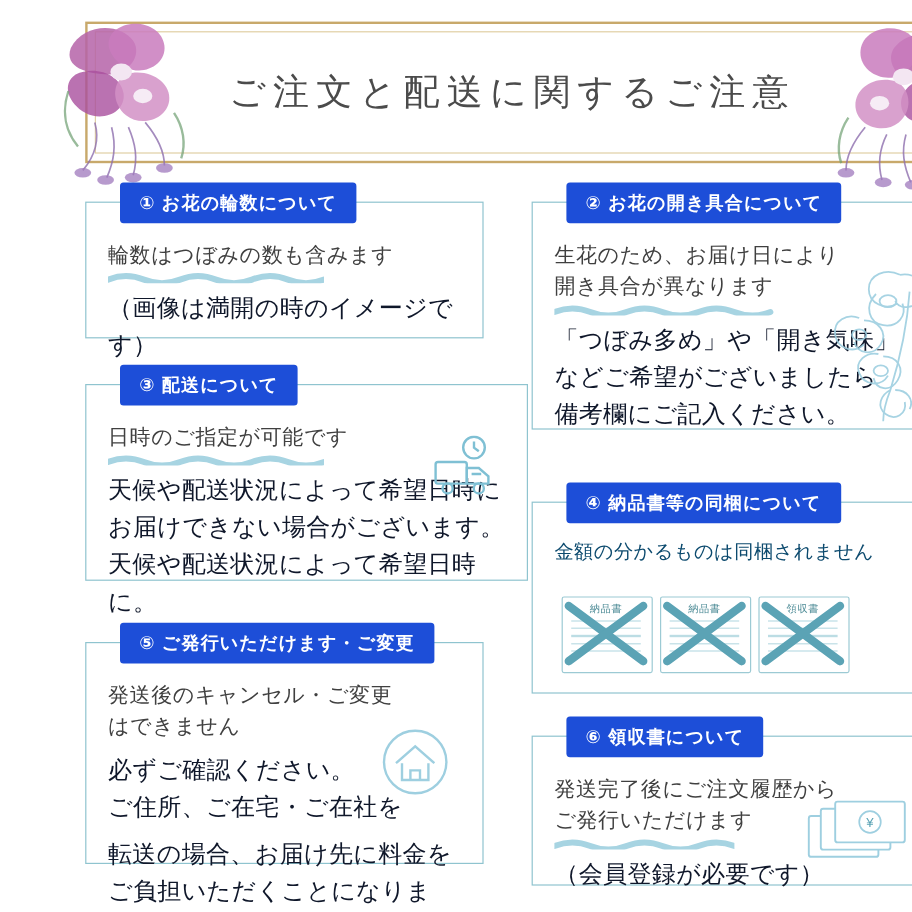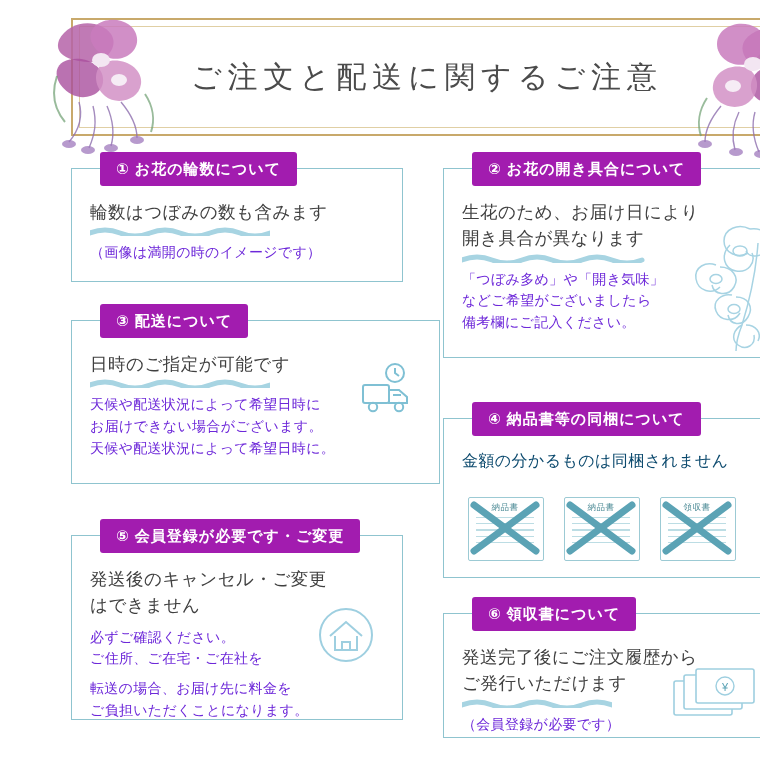--- a/index.html
+++ b/index.html
@@ -42,36 +42,36 @@
   .card{
     position:absolute;
     border:1.6px solid #8fc4cf;
     background:#ffffff;
     box-sizing:border-box;
   }
   .card-head{
     position:absolute;
     left:28px;top:-17px;
     height:34px;
-    background:#a21caf;
+    background:#1d4ed8;
     color:#ffffff;
     border-radius:3px;
     display:flex;align-items:center;justify-content:center;
     padding:0 16px;
     font-size:15px;font-weight:bold;
     letter-spacing:1px;
     white-space:nowrap;
   }
   .card-body{
     position:absolute;left:0;top:0;right:0;bottom:0;
     padding:30px 16px 12px 18px;
     box-sizing:border-box;
   }
   .big{font-size:17.5px;line-height:1.5;color:#404040;letter-spacing:0.5px;}
-  .small{font-size:14px;line-height:1.55;color:#6d28d9;letter-spacing:0.3px;}
+  .small{font-size:20px;line-height:1.55;color:#0f172a;letter-spacing:0.3px;}
   .mid{font-size:16px;line-height:1.5;color:#0c4a6e;letter-spacing:0.4px;}
   .spacer{height:8px;}
 
   
   .wave{display:block;margin:2px 0 6px 0;}
 
   
   #c1{left:24px;  top:168px; width:332px; height:114px;}
   #c2{left:396px; top:168px; width:340px; height:190px;}
   #c3{left:24px;  top:320px; width:369px; height:164px;}
@@ -81,21 +81,21 @@
 
   
   .truck{position:absolute;right:18px;top:42px;}
   
   .house{position:absolute;right:26px;top:70px;}
   
   .orchid-sketch{position:absolute;right:6px;top:52px;opacity:.9;}
 
   
   .docs{
-    position:absolute;left:24px;top:78px;display:flex;gap:22px;
+    position:absolute;left:24px;top:78px;display:flex;gap:8px;
   }
   .doc{
     position:relative;width:74px;height:62px;
   }
   .doc-paper{
     position:absolute;left:0;top:0;width:74px;height:62px;
     border:1.4px solid #9ccad4;background:#fff;border-radius:2px;
   }
   .doc-label{
     position:absolute;left:0;top:5px;width:74px;text-align:center;
@@ -311,21 +311,21 @@
               <line x1="10" y1="10" x2="72" y2="56"></line>
               <line x1="72" y1="10" x2="10" y2="56"></line>
             </g>
           </svg>
         </div>
       </div>
     </div>
   </div>
 
   <div class="card" id="c5">
-    <div class="card-head">⑤ 会員登録が必要です・ご変更</div>
+    <div class="card-head">⑤ ご発行いただけます・ご変更</div>
     <div class="card-body">
       <div class="big">発送後のキャンセル・ご変更</div>
       <div class="big">はできません</div>
       <div class="spacer"></div>
       <div class="small">必ずご確認ください。</div>
       <div class="small">ご住所、ご在宅・ご在社を</div>
       <div class="spacer"></div>
       <div class="small">転送の場合、お届け先に料金を</div>
       <div class="small">ご負担いただくことになります。</div>
     </div>

